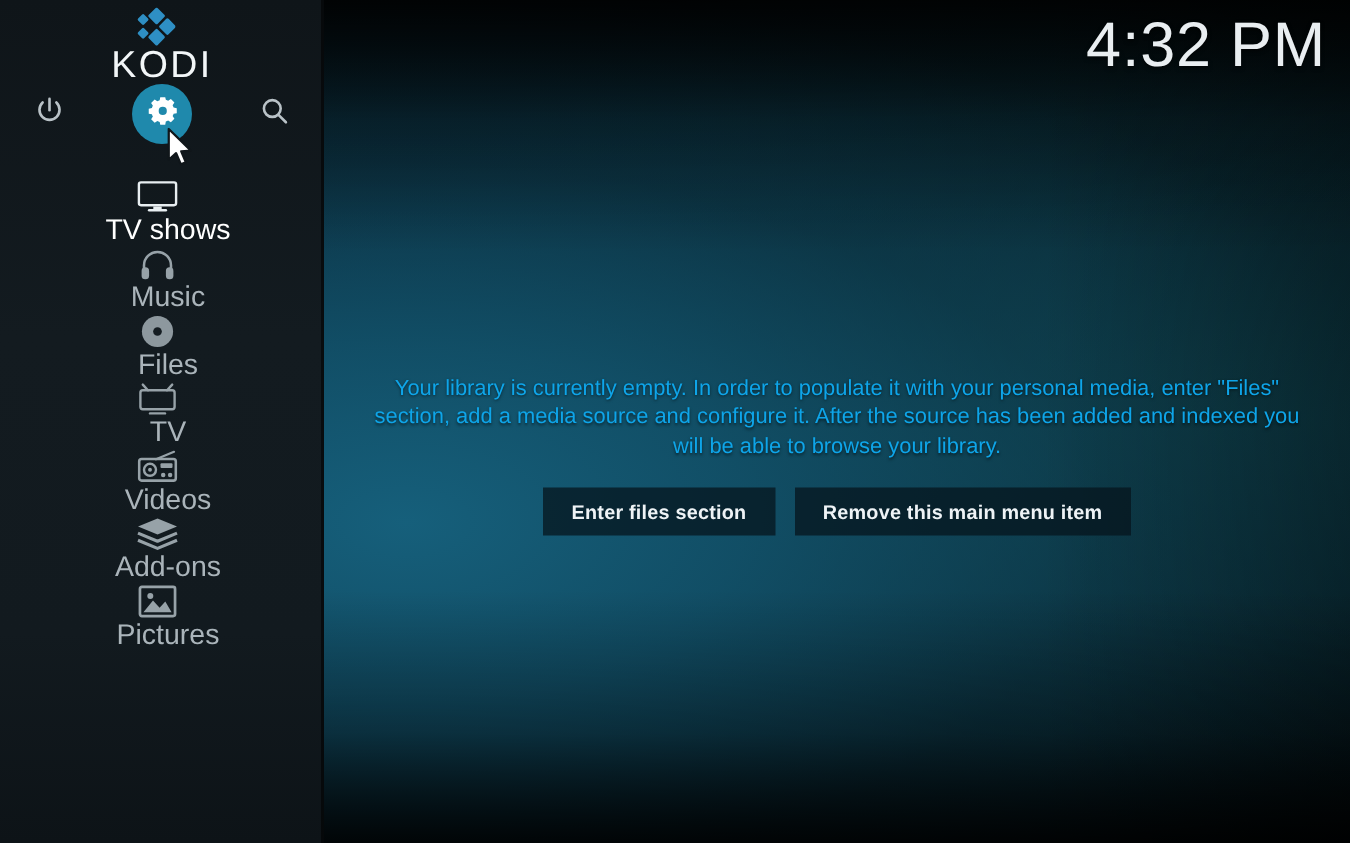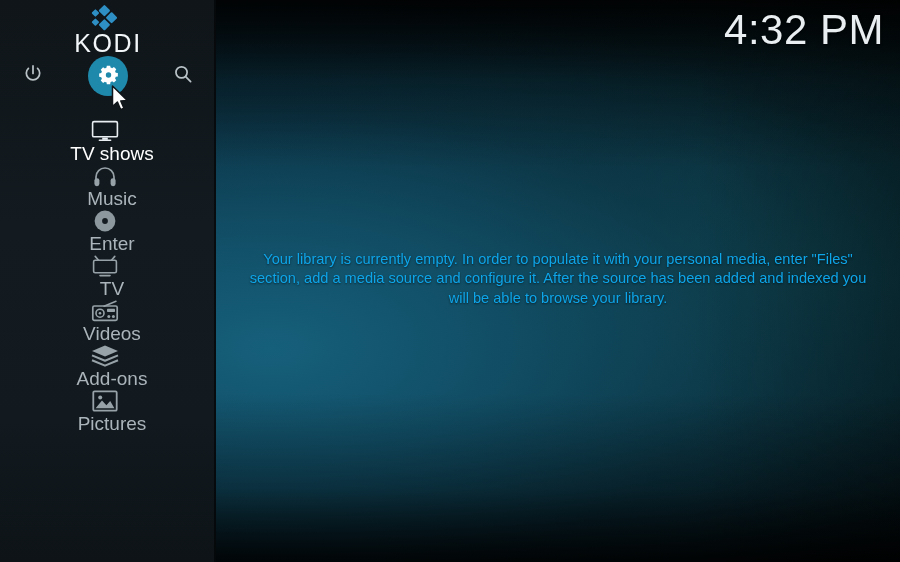--- a/index.html
+++ b/index.html
@@ -247,20 +247,22 @@
 
   <div class="main">
     <div class="bg-glow" style="left:0;"></div>
     <div class="bg-vignette" style="left:0;"></div>
 
     <div class="clock">4:32 PM</div>
 
     <div class="empty-block">
       <div class="empty-msg">Your library is currently empty. In order to populate it with your personal media, enter "Files" section, add a media source and configure it. After the source has been added and indexed you will be able to browse your library.</div>
       <div class="btn-row">
+        <button class="ebtn">Enter files section</button>
+        <button class="ebtn">Remove this main menu item</button>
       </div>
     </div>
   </div>
 
   <div class="sidebar">
 
     <div class="logo-row">
       <div class="logo-mark">
         <svg width="26" height="26" viewBox="0 0 26 26">
           <g fill="#2e8fc4">
@@ -331,21 +333,21 @@
         <span class="mi-label">Music</span>
       </div>
 
       <div class="menu-item">
         <span class="mi-icon">
           <svg width="24" height="24" viewBox="0 0 24 24">
             <circle cx="12" cy="12" r="10.4" fill="#8d989e"></circle>
             <circle cx="12" cy="12" r="2.9" fill="#151d22"></circle>
           </svg>
         </span>
-        <span class="mi-label">Enter</span>
+        <span class="mi-label">Files</span>
       </div>
 
       <div class="menu-item">
         <span class="mi-icon">
           <svg width="28" height="23" viewBox="0 0 28 23" fill="none" stroke="#97a2a8" stroke-width="1.6">
             <rect x="2.6" y="5.2" width="22.8" height="12.6" rx="1.6"></rect>
             <path d="M7.6 5.2 L4.2 1.4" stroke-linecap="round"></path>
             <path d="M20.4 5.2 L23.8 1.4" stroke-linecap="round"></path>
             <path d="M9 20.6 h10" stroke-linecap="round"></path>
           </svg>

